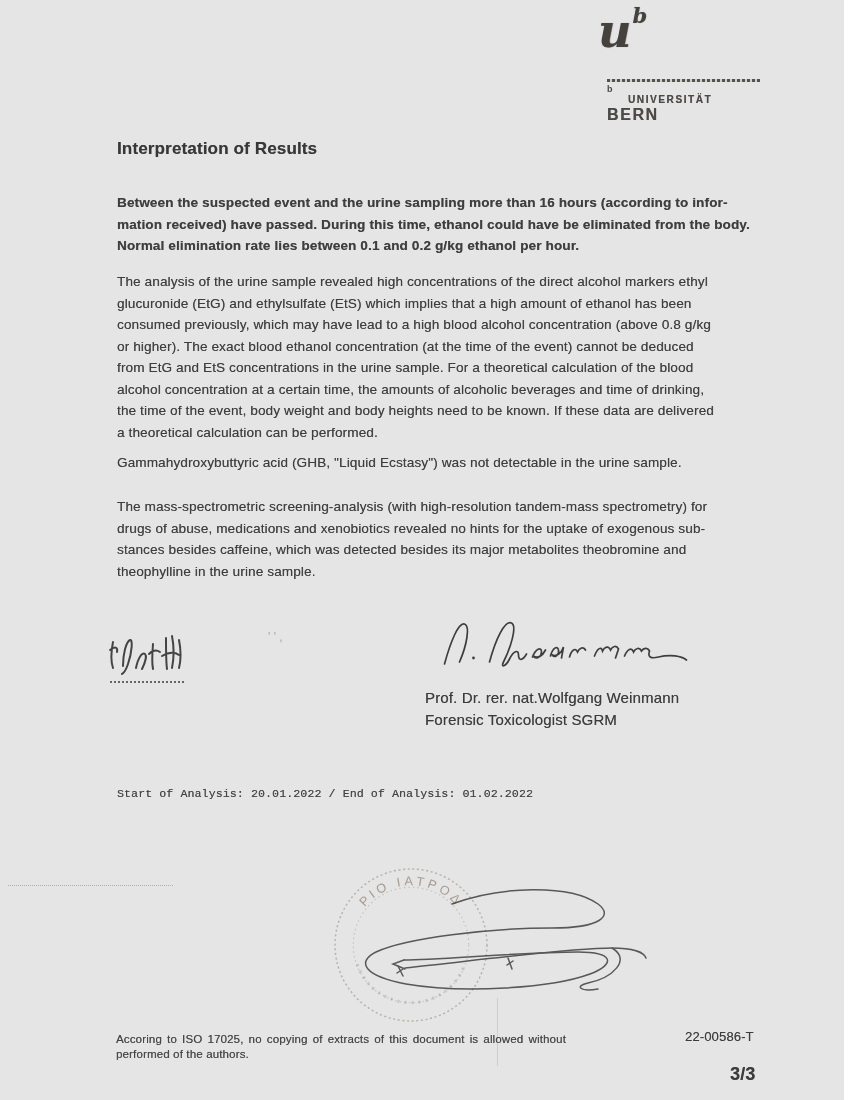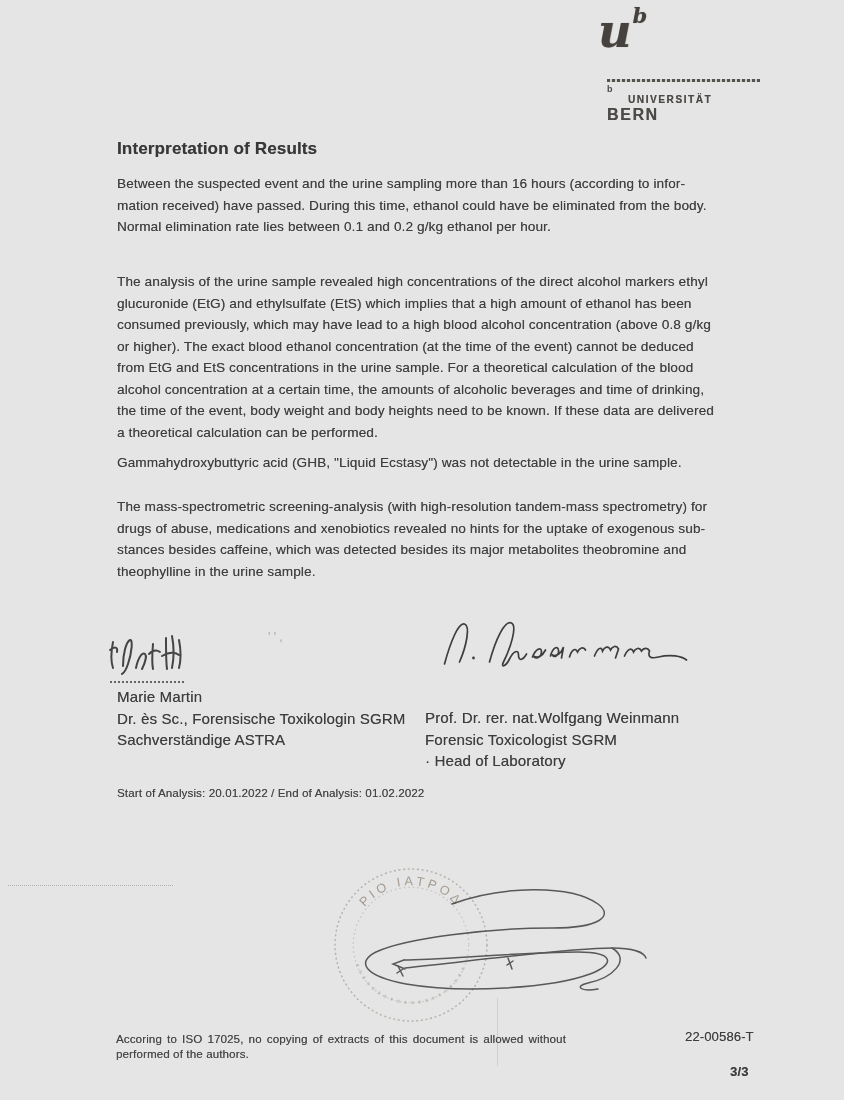--- a/index.html
+++ b/index.html
@@ -41,38 +41,38 @@
 
   .heading{
     left:117px;top:139px;
     font-size:17px;font-weight:bold;color:#383838;
   }
   .para{
     left:117px;width:700px;
     font-size:13.5px;line-height:21.5px;
     white-space:pre-line;color:#3e3e3e;
   }
-  .p1{top:173px;}
+  .p1{top:192px;font-weight:bold;}
   .p2{top:271px;}
   .p3{top:452px;}
   .p4{top:496px;}
 
   .sig-name-col{font-size:15px;line-height:21.5px;color:#3c3c3c;}
   .col-left{left:117px;top:686px;}
-  .col-right{left:425px;top:687px;margin-top:20px;}
+  .col-right{left:425px;top:687px;}
 
-  .analysis-line{left:117px;top:787px;font-size:11.5px;color:#444;}
+  .analysis-line{left:117px;top:787px;font-size:11.5px;color:#444;font-family:Liberation Mono, monospace;}
 
   .ref-number{left:685px;top:1029px;font-size:13px;color:#3c3c3c;}
   .footer-notice{
     left:116px;top:1032px;width:450px;
     font-size:11.5px;line-height:15px;color:#454545;
   }
   .footer-line1{text-align:justify;text-align-last:justify;}
-  .page-number{left:730px;top:1064px;font-size:13px;font-weight:bold;color:#3c3c3c;}
+  .page-number{left:730px;top:1064px;font-size:18px;font-weight:bold;color:#3c3c3c;}
 
   
   .sig-left-svg{left:108px;top:630px;}
   .sig-left-underline{
     left:110px;top:681px;width:74px;height:0;
     border-top:2px dotted rgba(70,70,70,0.8);
   }
   .sig-right-svg{left:433px;top:612px;}
   .stamp-wrap{left:333px;top:867px;}
   .stamp-sig-svg{left:340px;top:878px;}
@@ -137,29 +137,23 @@
       <circle cx="39" cy="46" r="1.4" fill="#2c2c2c" stroke="none"></circle>
       <path d="M55,50 C61,28 70,8 77,11 C83,14 76,36 69,50 C66,56 71,55 75,47 C79,39 84,37 84,43 C84,49 88,49 92,42"></path>
       <path d="M98,45 C101,37 107,34 107,40 C107,45 101,48 99,44 C103,47 108,44 111,38"></path>
       <path d="M116,44 C118,36 123,33 124,38 C125,42 120,47 118,43 C122,45 127,41 129,35 L127,46"></path>
       <path d="M135,45 C137,38 141,35 143,40 C145,36 149,34 151,38"></path>
       <path d="M160,44 C163,36 167,34 168,39 C170,35 174,33 176,38 C178,34 182,33 184,37 L181,46"></path>
       <path d="M190,44 C193,37 197,35 199,40 C201,36 205,35 207,39 C209,36 213,35 215,39 C213,45 216,47 224,45 C236,42 247,44 252,48"></path>
     </g>
   </svg>
 
-  <div class="abs sig-name-col col-left scan-text">
-    <div>Marie Martin</div>
-    <div>Dr. ès Sc., Forensische Toxikologin SGRM</div>
-    <div>Sachverständige ASTRA</div>
-  </div>
   <div class="abs sig-name-col col-right scan-text">
     <div>Prof. Dr. rer. nat.Wolfgang Weinmann</div>
     <div>Forensic Toxicologist SGRM</div>
-    <div>· Head of Laboratory</div>
   </div>
 
   <div class="abs analysis-line scan-text">Start of Analysis: 20.01.2022 / End of Analysis: 01.02.2022</div>
 
   <div class="abs speckle-row"></div>
   <div class="abs fold-line"></div>
 
   <svg class="abs stamp-wrap" width="156" height="156" viewBox="0 0 154 154">
     <defs>
       <path id="arcTop" d="M 18,77 A 59,59 0 0 1 136,77" fill="none"></path>

